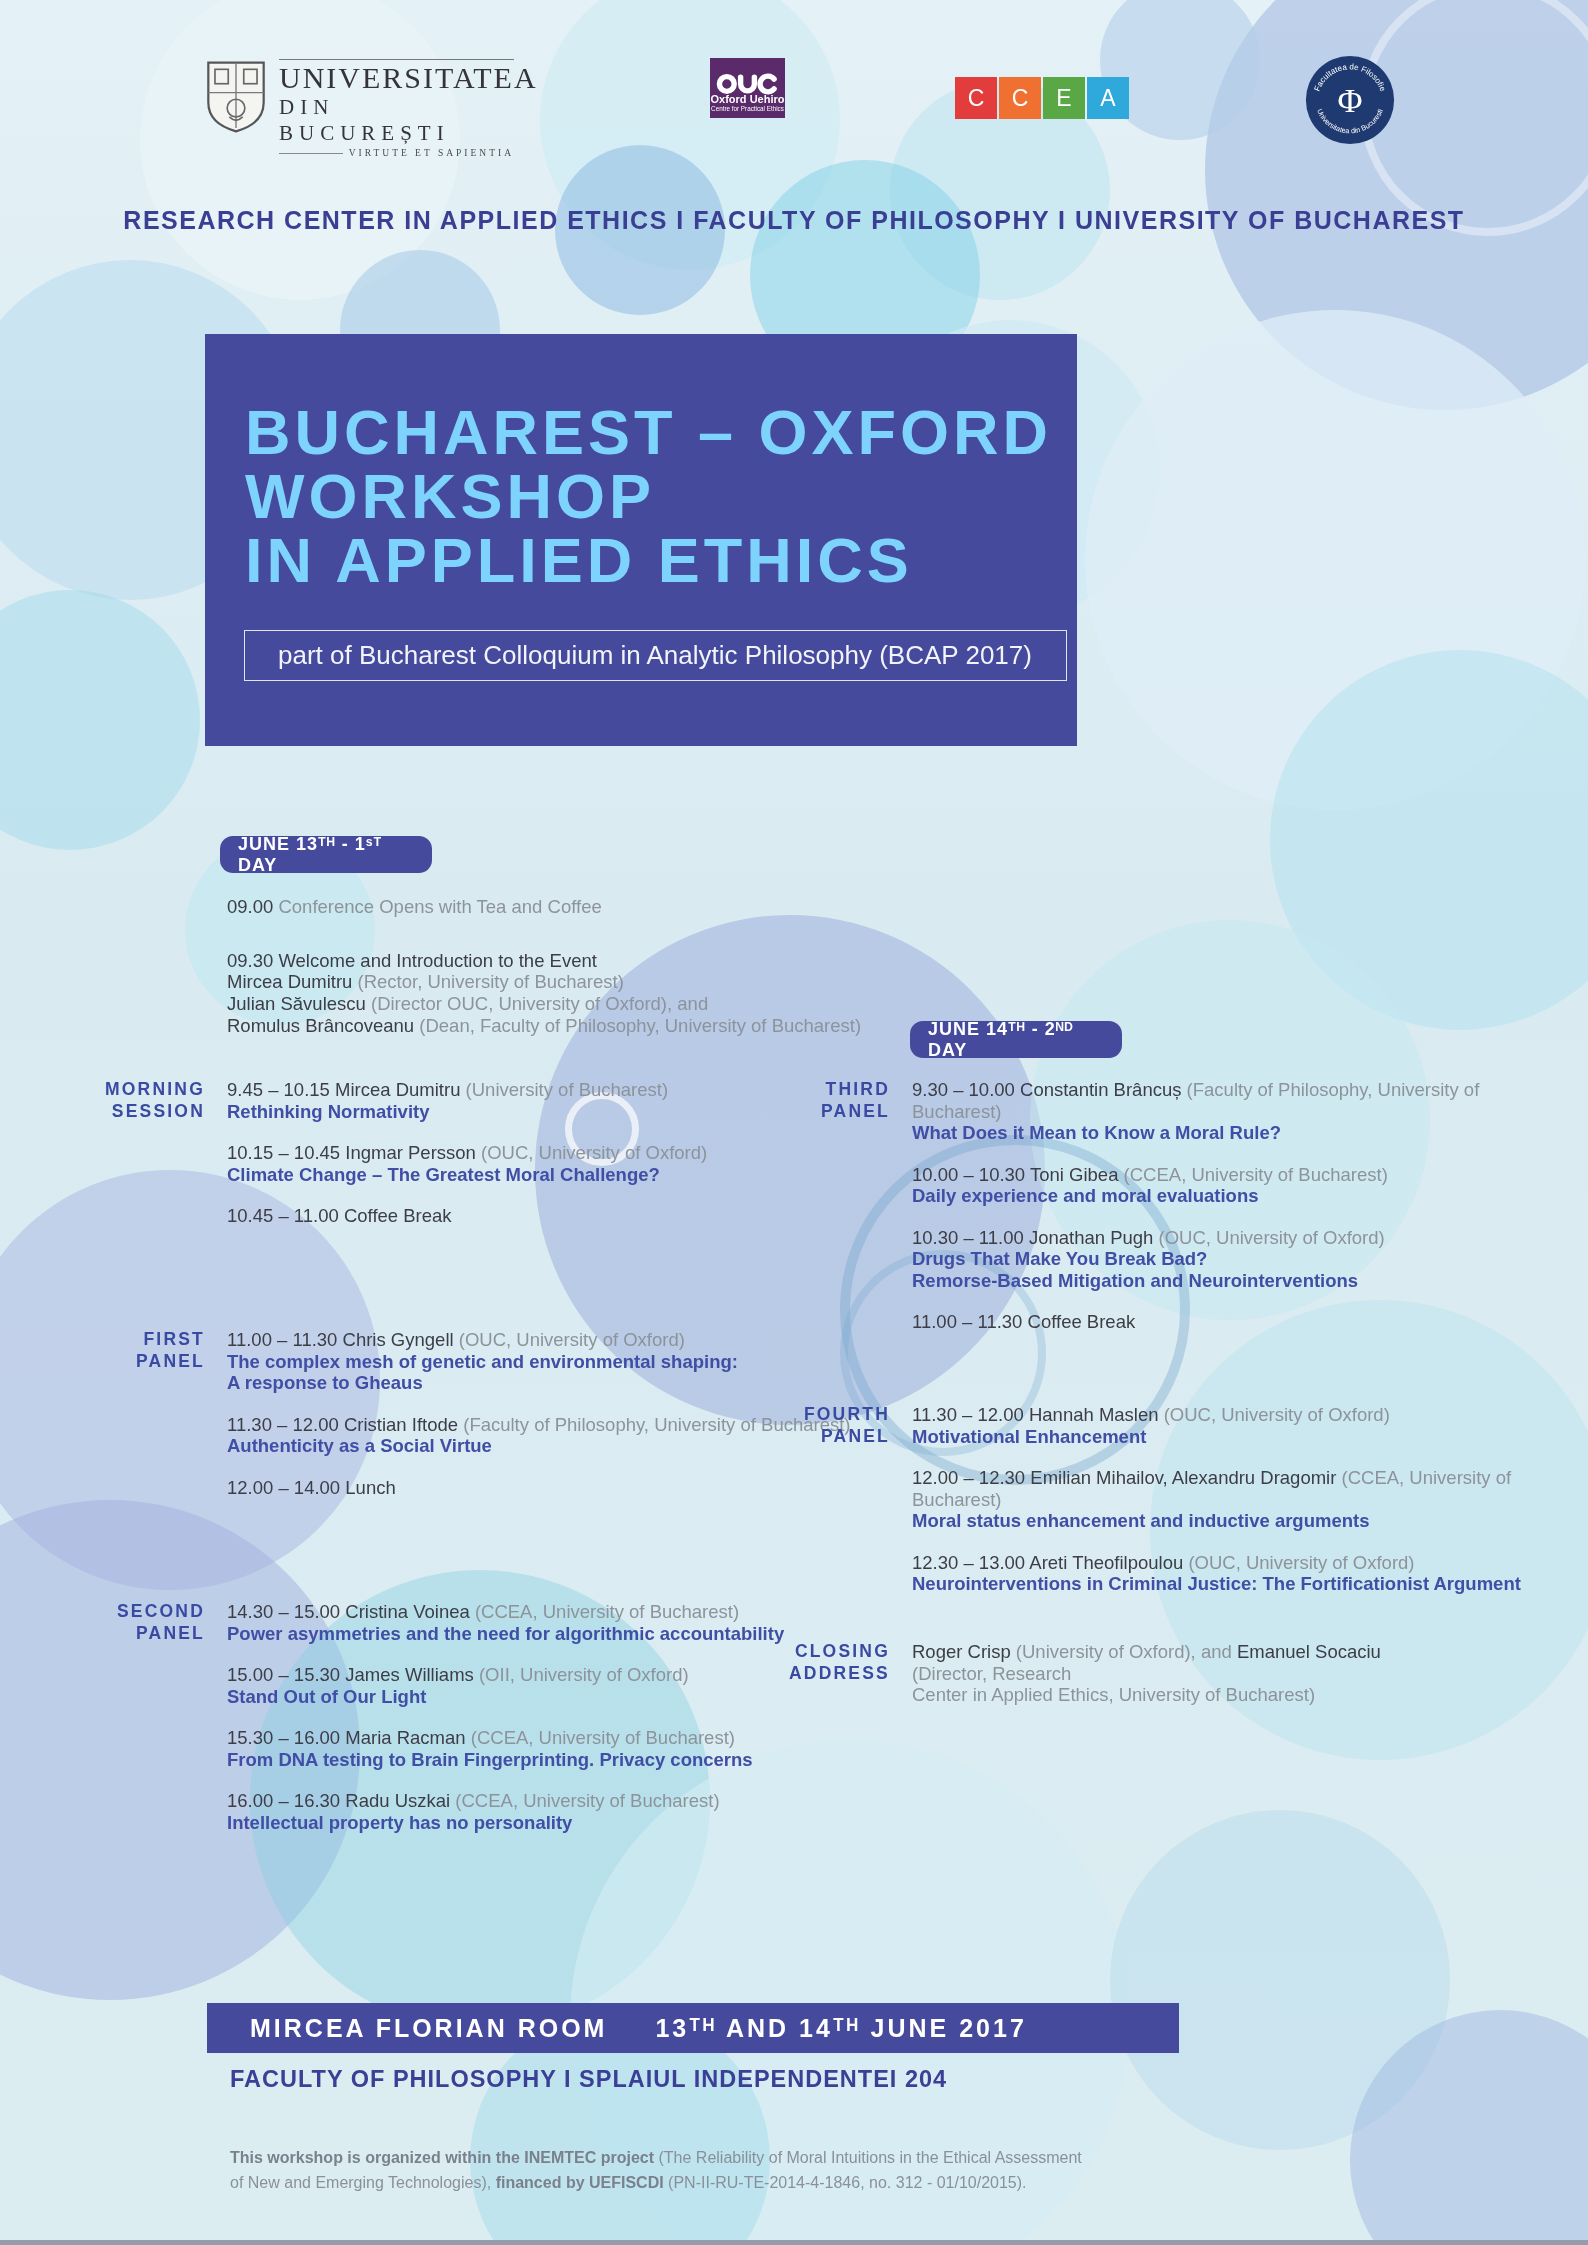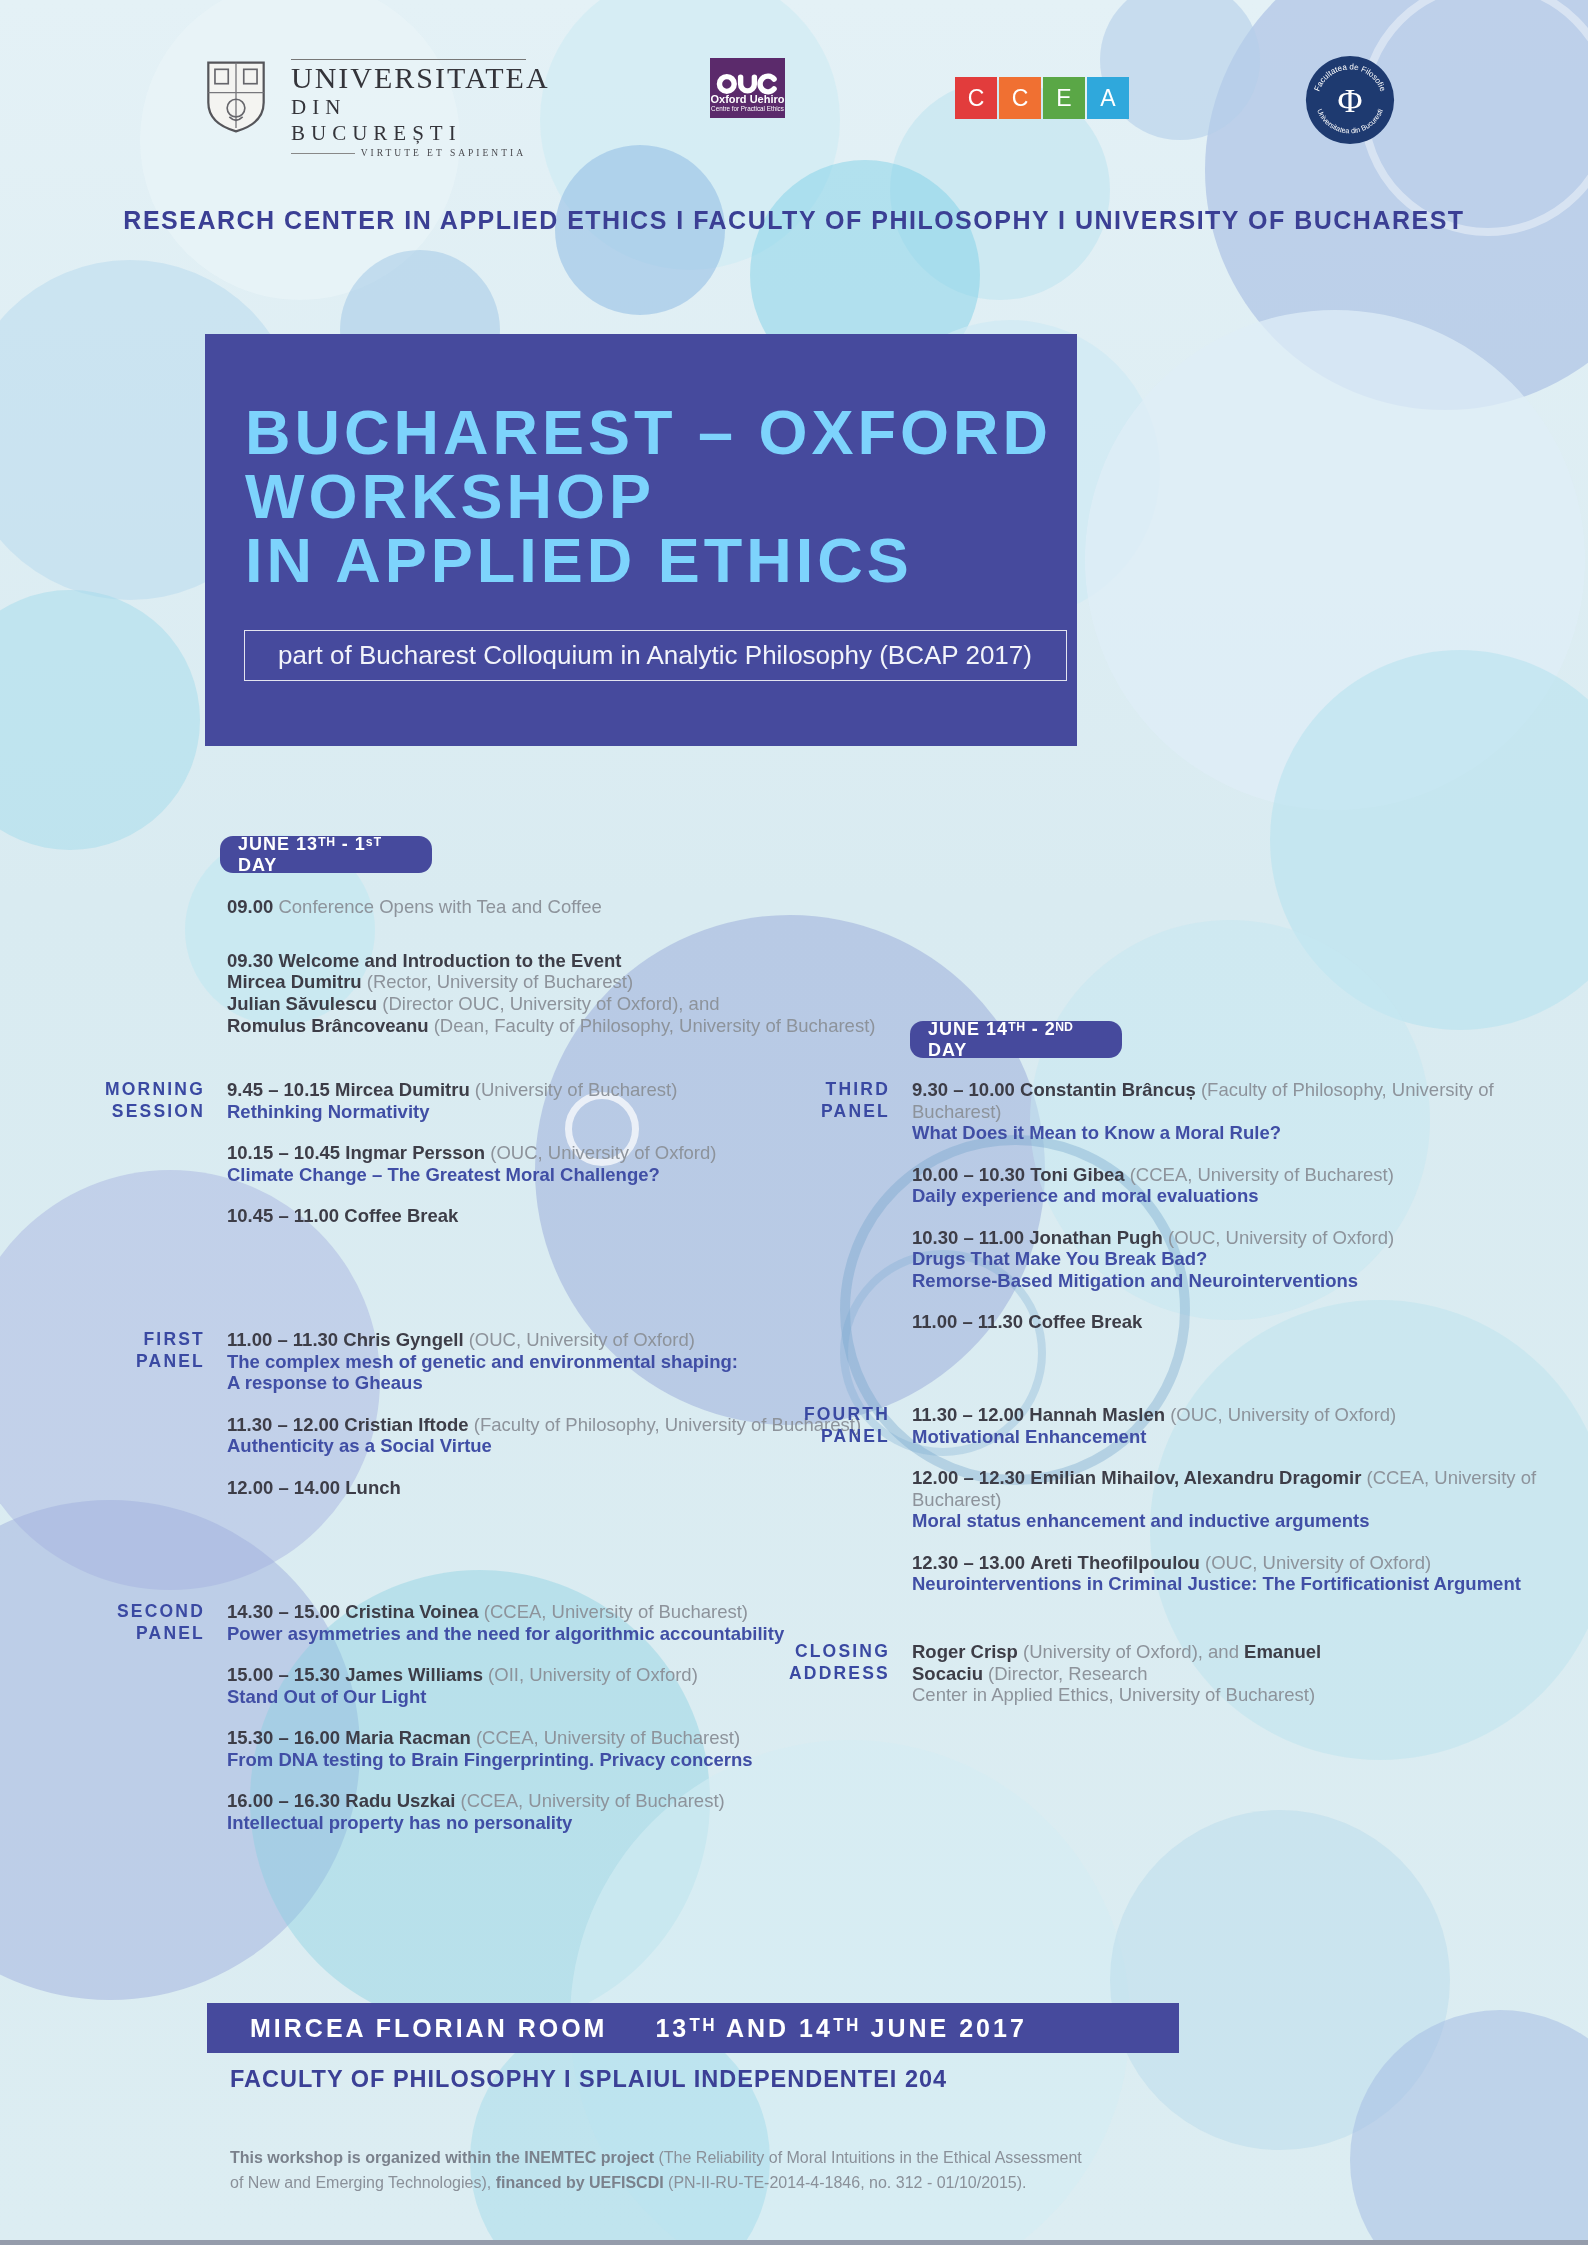--- a/index.html
+++ b/index.html
@@ -5,21 +5,21 @@
   html,body{margin:0;padding:0;background:#eef4f7;}
   #poster{position:relative;width:1588px;height:2245px;margin:0 auto;overflow:hidden;
     background:linear-gradient(180deg,#e4f1f6 0%,#d9ebf1 40%,#dcedf2 100%);
     font-family:"Liberation Sans",sans-serif;}
   .circle{position:absolute;border-radius:50%;pointer-events:none;}
   .ring{position:absolute;border-radius:50%;pointer-events:none;background:transparent;}
 
   
   #univ-logo{position:absolute;left:205px;top:55px;width:305px;height:85px;display:flex;color:#34343a;}
   #univ-crest{width:62px;height:76px;flex:none;margin-top:4px;}
-  #univ-text{margin-left:24px;width:235px;font-family:"Liberation Serif",serif;}
+  #univ-text{margin-left:12px;width:235px;font-family:"Liberation Serif",serif;}
   #univ-rule{border-top:1.5px solid #777;margin:4px 0 2px 0;}
   #univ-l1{font-size:30px;letter-spacing:2px;line-height:32px;}
   #univ-l2{font-size:21px;letter-spacing:6px;line-height:26px;}
   #univ-motto{display:flex;align-items:center;font-size:9.5px;letter-spacing:3px;line-height:14px;color:#4a4a4f;}
   #univ-motto .dash{flex:1;border-top:1px solid #888;margin-right:6px;}
   #ouc-logo{position:absolute;left:710px;top:58px;width:75px;height:60px;background:#5b2a6b;color:#fff;
     display:flex;flex-direction:column;align-items:center;justify-content:flex-end;padding-bottom:5px;box-sizing:border-box;}
   #ouc-mark{position:absolute;top:10px;left:6px;}
   #ouc-l1{font-size:11px;font-weight:bold;line-height:12px;}
   #ouc-l2{font-size:6.3px;line-height:8px;}
@@ -38,21 +38,21 @@
   #subtitle-box{position:absolute;left:39px;top:296px;width:788px;height:49px;border:1.5px solid rgba(255,255,255,.85);
     display:flex;align-items:center;padding-left:33px;color:#f2f4fa;font-size:26px;}
 
   
   .day-label{position:absolute;height:37px;background:#464a9d;color:#fff;font-size:18px;font-weight:bold;
     letter-spacing:1px;display:flex;align-items:center;padding:0 18px;border-radius:13px;}
   #day1-label{left:220px;top:836px;width:176px;}
   #day2-label{left:910px;top:1021px;width:176px;}
 
   
-  .dark{color:#3d3d47;font-weight:bold;}
+  .dark{color:#3d3d47;font-weight:normal;}
   .gray{color:#8d939b;font-weight:normal;}
   #opening{position:absolute;left:227px;top:896px;font-size:18.5px;line-height:21.7px;}
   #opening .spacer{height:32px;}
   .sec{position:absolute;display:flex;font-size:18.5px;line-height:21.5px;}
   .gutter{width:145px;flex:none;text-align:right;color:#3a49a2;font-weight:bold;font-size:17.5px;
     letter-spacing:2.2px;line-height:21.5px;white-space:pre-line;}
   .talks{margin-left:22px;width:660px;}
   .talk{margin-bottom:20px;}
   .talk-title{color:#404ea5;font-weight:bold;white-space:pre-line;}
   #sec-morning{top:1079px;left:60px;}

